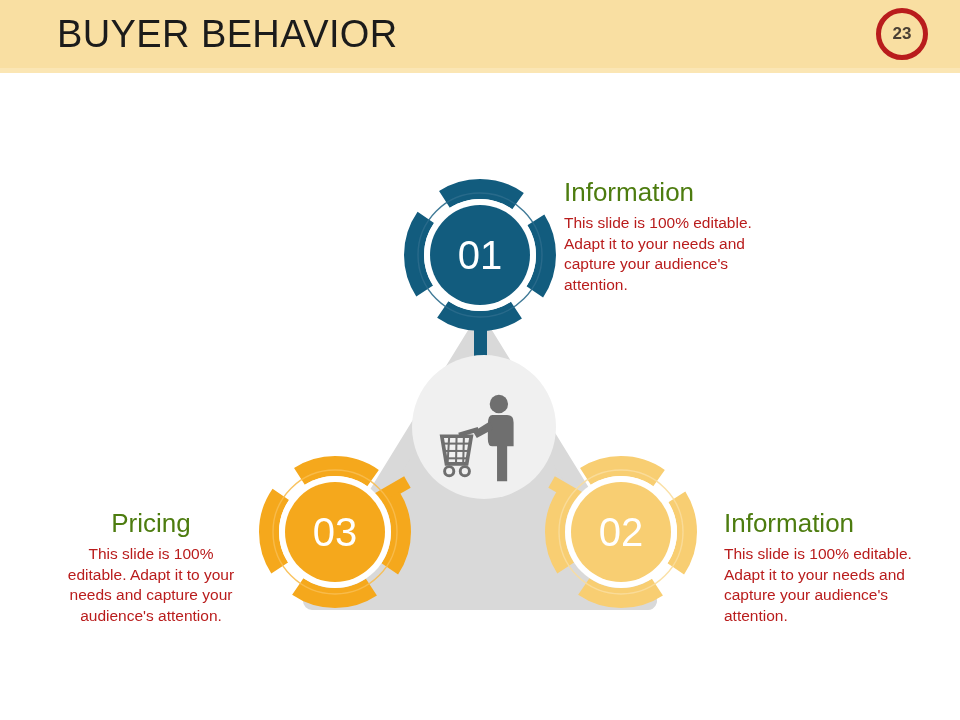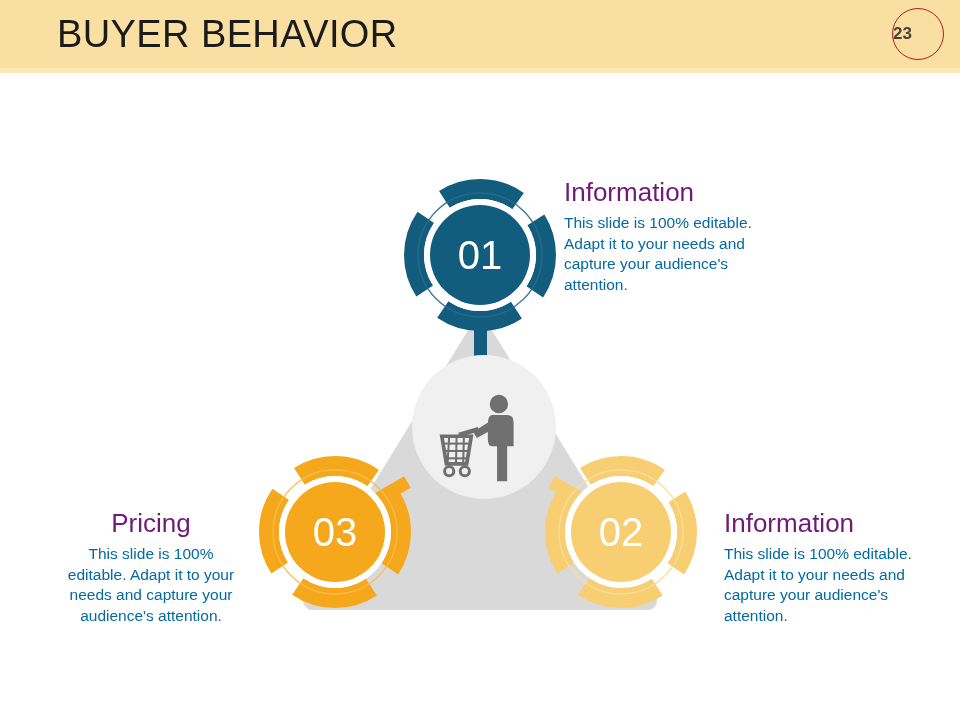--- a/index.html
+++ b/index.html
@@ -43,29 +43,30 @@
     top: 10px;
     font-size: 38px;
     line-height: 48px;
     color: #1b1b1b;
     letter-spacing: 0.4px;
     font-weight: 400;
     white-space: nowrap;
   }
   #page-badge {
     position: absolute;
-    right: 16px;
+    right: 32px;
     top: 8px;
     width: 52px;
     height: 52px;
     border-radius: 50%;
-    border: 1px solid #b91c1c;
+    border: 5px solid #b91c1c;
     box-sizing: border-box;
     display: flex;
     align-items: center;
+    justify-content: center;
   }
   #page-badge-number {
     font-size: 17px;
     font-weight: bold;
     color: #4a4034;
   }
 
   
   #diagram {
     position: absolute;
@@ -80,29 +81,29 @@
     top: 0;
   }
 
   
   .text-block {
     position: absolute;
   }
   .tb-heading {
     font-size: 26px;
     line-height: 32px;
-    color: #701a75;
+    color: #4d7c0f;
     font-weight: 400;
     margin-bottom: 5px;
     white-space: nowrap;
   }
   .tb-body {
     font-size: 15.5px;
     line-height: 20.5px;
-    color: #0369a1;
+    color: #b91c1c;
   }
   #text-information {
     left: 564px;
     top: 103px;
     width: 210px;
   }
   #text-technology {
     left: 724px;
     top: 434px;
     width: 200px;

